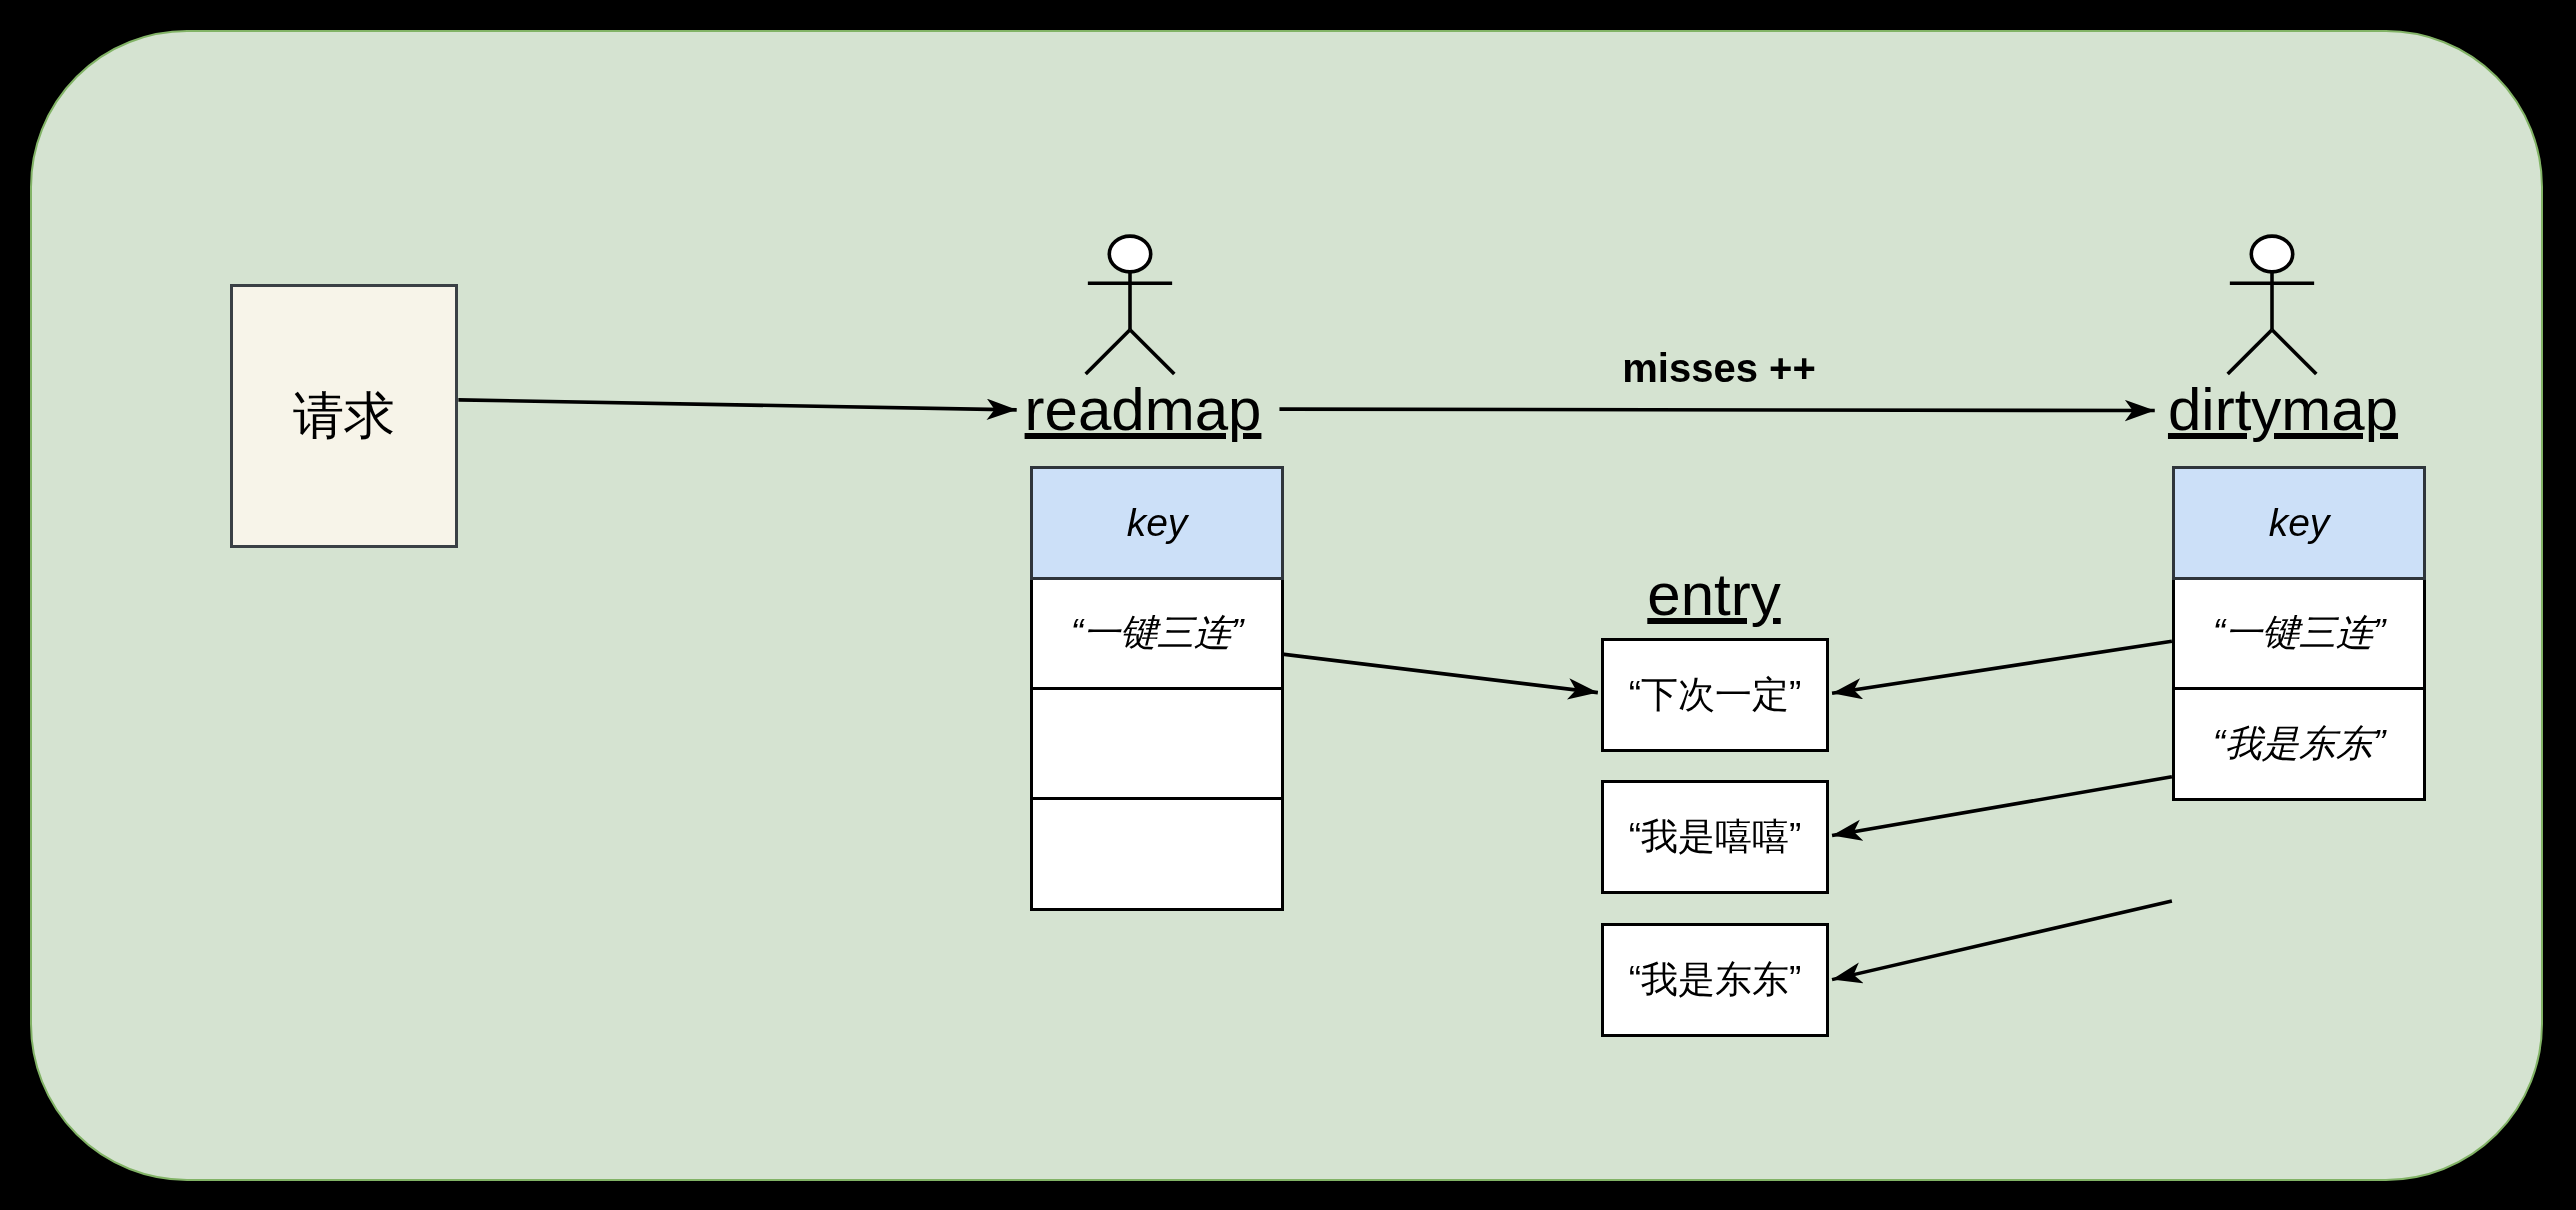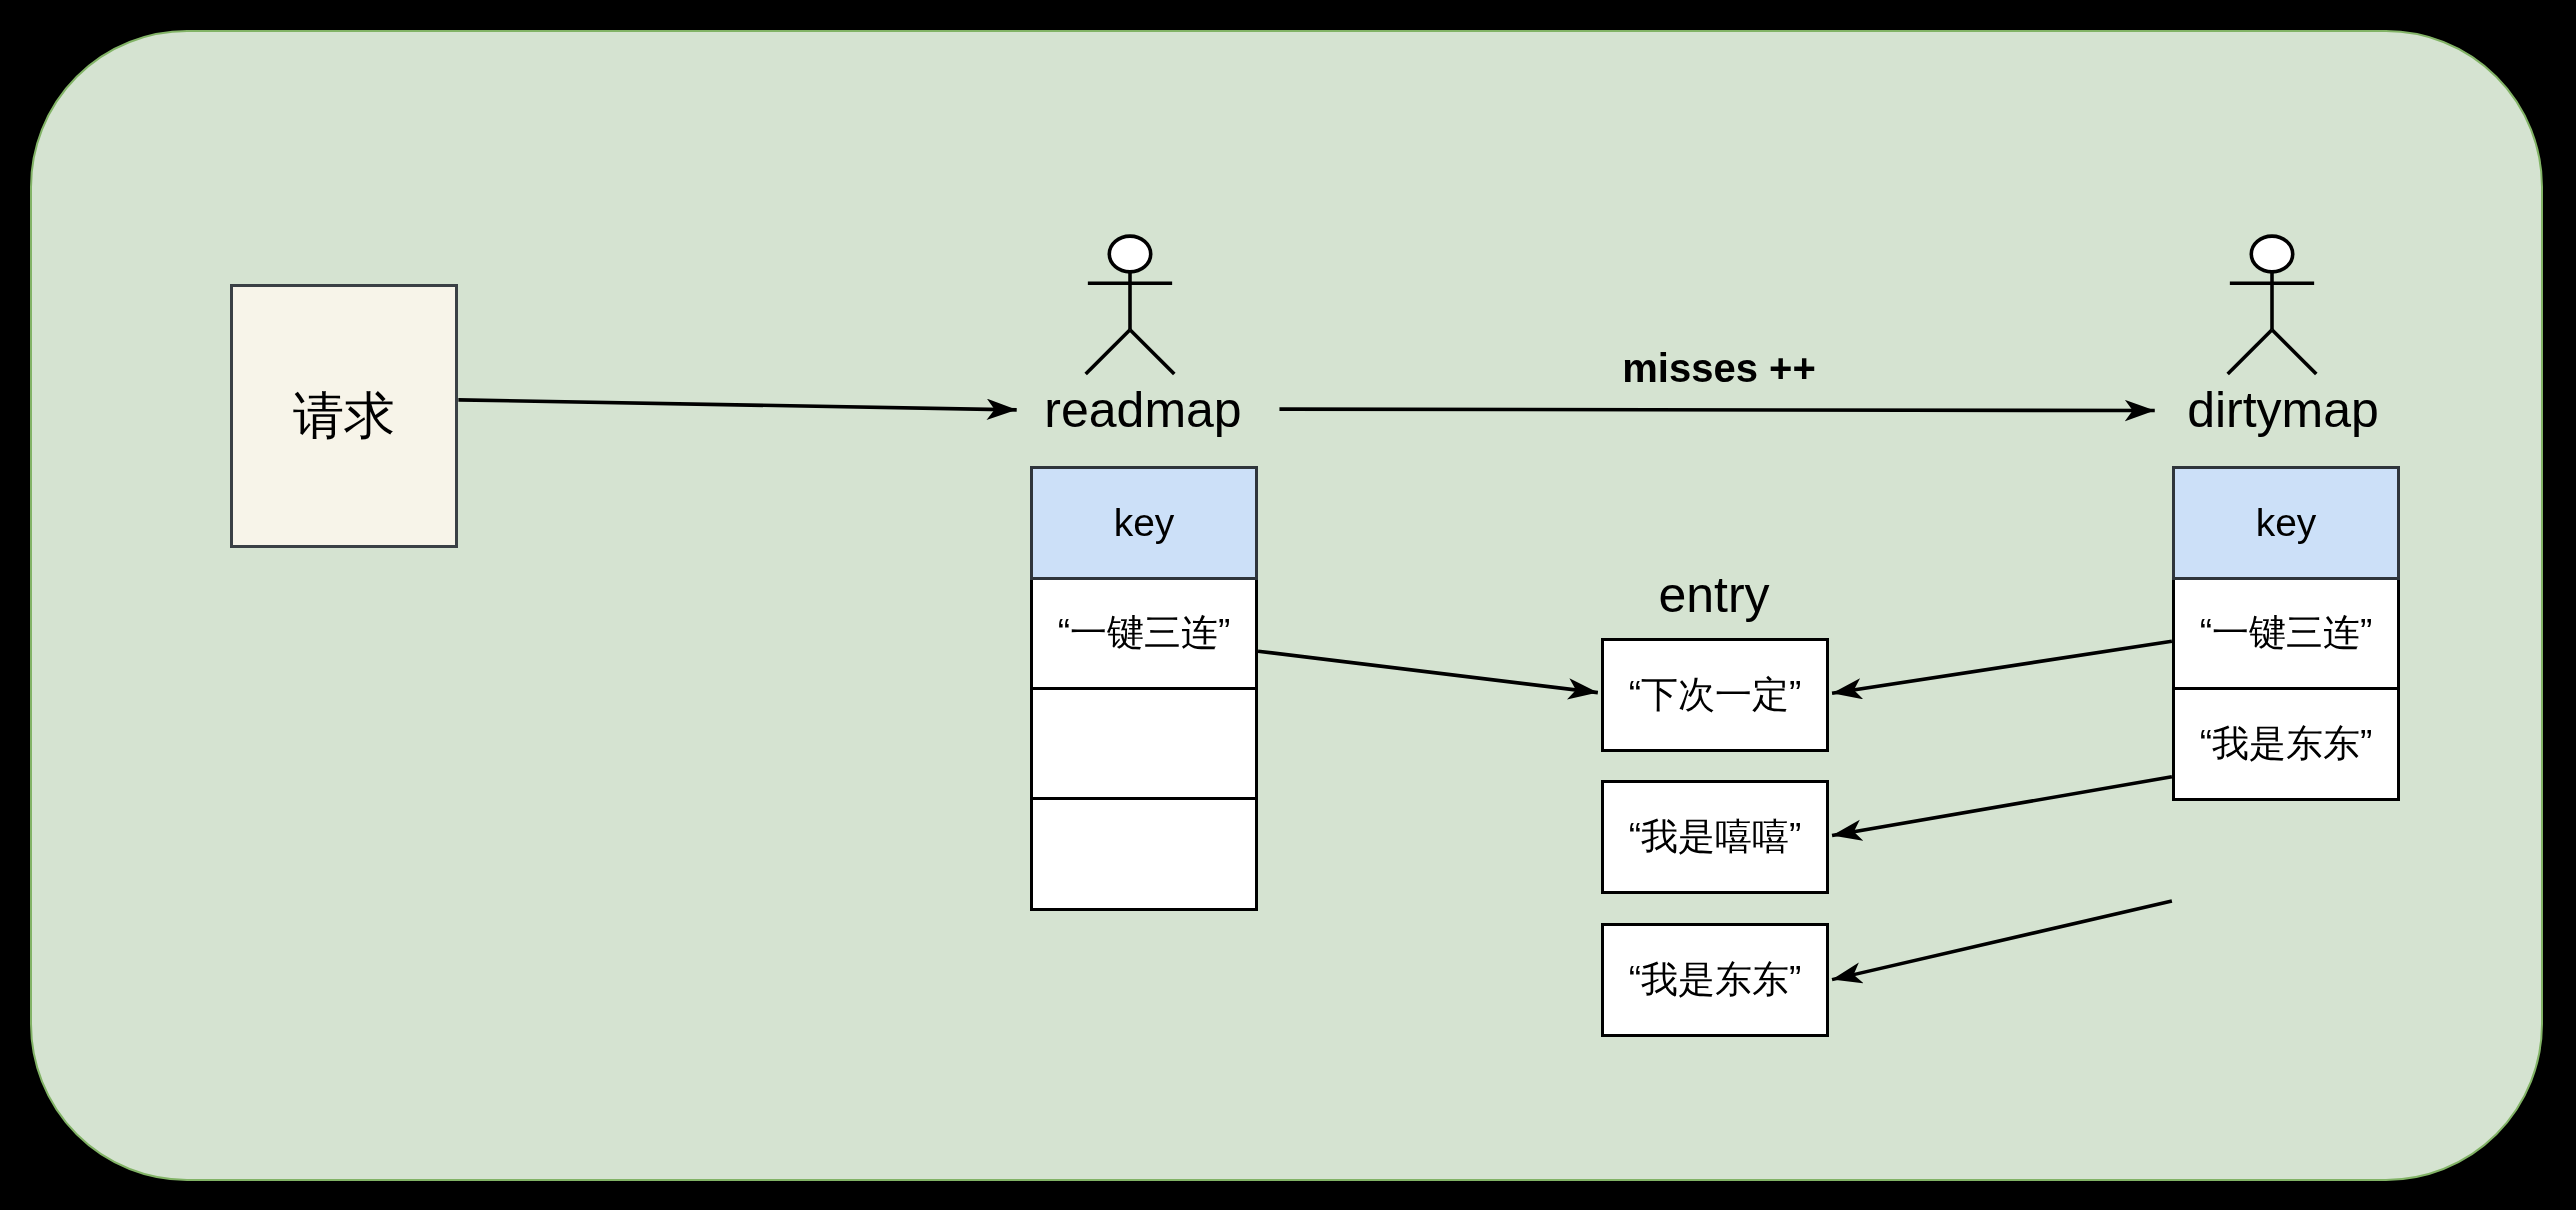--- a/index.html
+++ b/index.html
@@ -15,37 +15,37 @@
     position:absolute;left:30px;top:30px;
     width:2513px;height:1151px;
     background:#d5e3d1;
     border:2.9px solid #82b366;
     border-radius:157px;
     box-sizing:border-box;
   }
   .center-txt{display:flex;align-items:center;justify-content:center;text-align:center;}
   .node-label{
     position:absolute;transform:translate(-50%,-50%);
-    white-space:nowrap;font-size:50px;line-height:1.1;
+    white-space:nowrap;font-size:60px;line-height:1.1;text-decoration:underline;
   }
   .edge-label{
     position:absolute;transform:translate(-50%,-50%);
     white-space:nowrap;font-size:40px;font-weight:bold;line-height:1.1;
   }
   .request-box{
     position:absolute;left:230px;top:284px;width:228px;height:264px;
     background:#f7f4e9;border:3.6px solid #3a4045;box-sizing:border-box;
     font-size:51px;
   }
   .dtable{position:absolute;width:228px;}
   .dtable .cell{
-    width:228px;height:114px;box-sizing:border-box;
+    width:254px;height:114px;box-sizing:border-box;
     border:3.6px solid #000;background:#fff;
     display:flex;align-items:center;justify-content:center;
-    font-size:37px;margin-top:-3.6px;
+    font-size:37px;margin-top:-3.6px;font-style:italic;
   }
   .dtable .cell.header{
     border-color:#2f353b;background:#cce0f8;
     font-size:39px;margin-top:0;position:relative;z-index:2;
   }
   .entry-box{
     position:absolute;left:1601px;width:228px;height:114px;
     background:#fff;border:3.6px solid #000;box-sizing:border-box;
     font-size:37px;
   }

